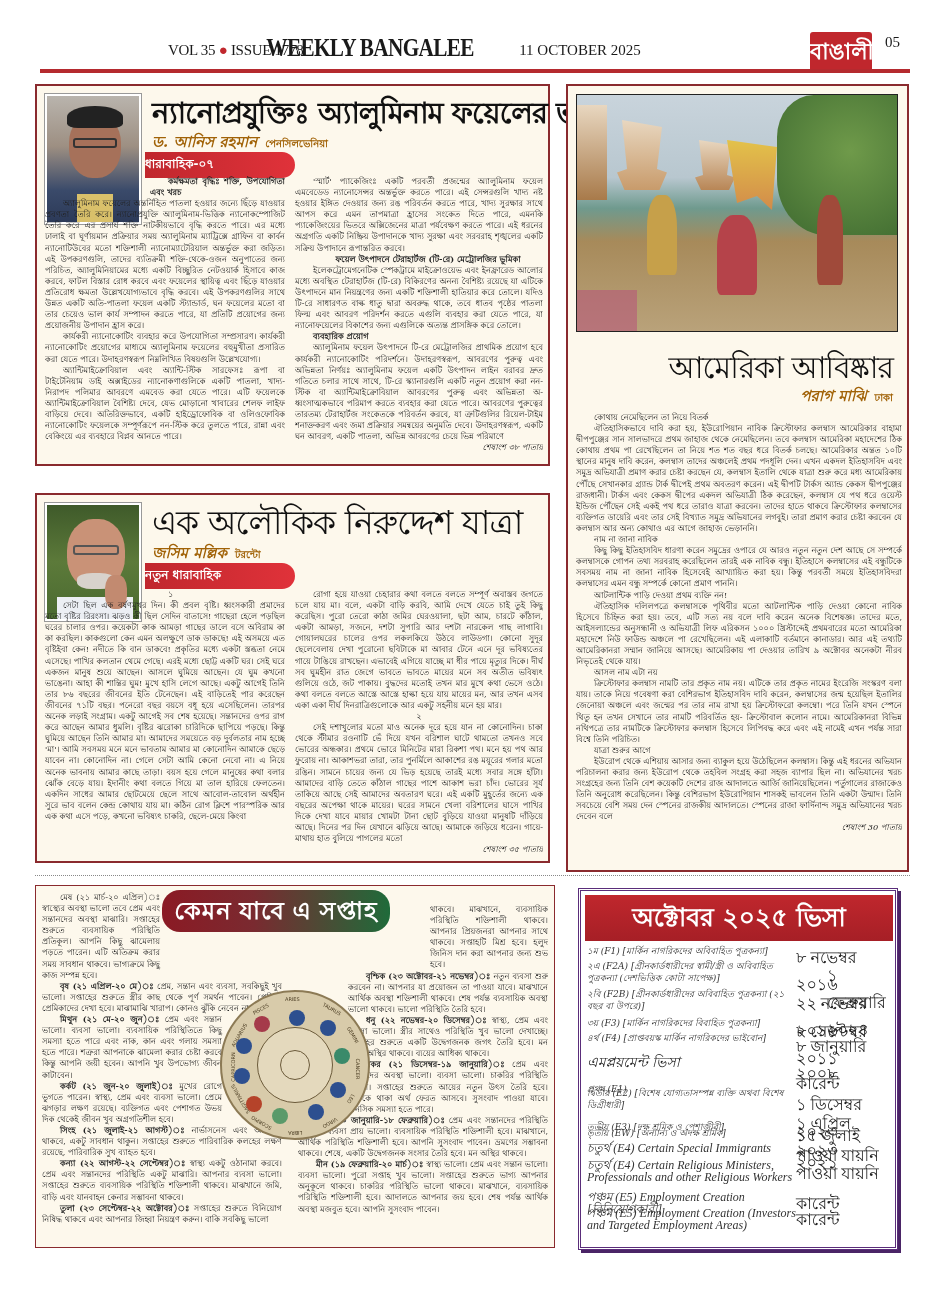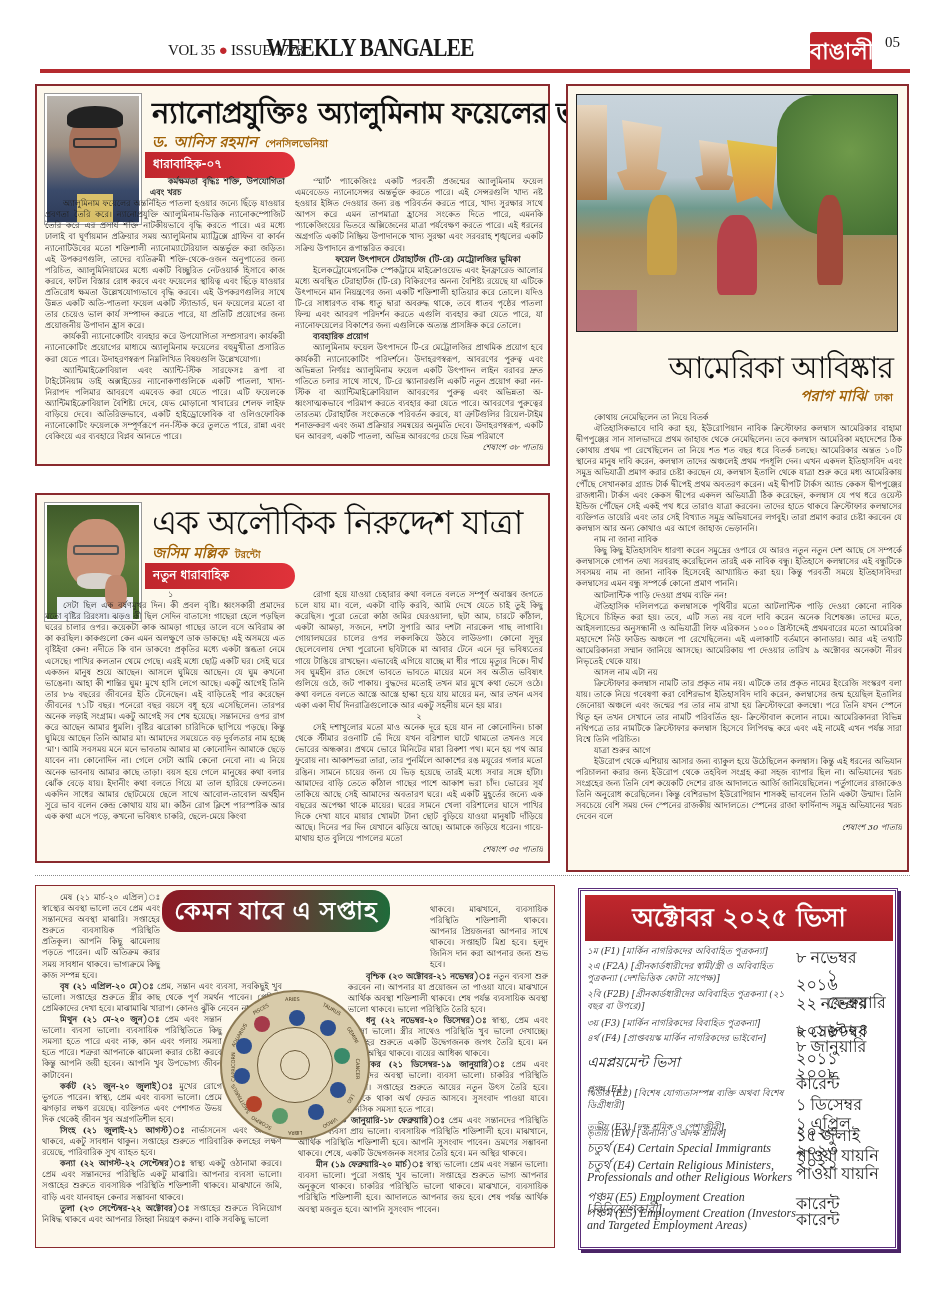--- a/index.html
+++ b/index.html
@@ -13,21 +13,21 @@
   .mh-date { position: absolute; left: 300px; width: 480px; text-align: center; top: 32px; font-family: "Liberation Serif", serif; font-size: 15px; }
   .mh-logo { position: absolute; left: 770px; top: 22px; width: 62px; height: 40px; background: #c0272d; color: #fff; font-weight: bold; font-size: 22px; text-align: center; line-height: 40px; border-radius: 3px; font-family: "DejaVu Sans", sans-serif; }
   .mh-page { position: absolute; left: 845px; top: 24px; font-family: "Liberation Serif", serif; font-size: 15px; }
   .mh-rule { position: absolute; left: 0; top: 59px; width: 870px; height: 4px; background: #b52a2f; }
 
   .box { position: absolute; background: #fdf8ec; border: 2px solid #8a2a2e; }
   .photo { position: absolute; border: 2px solid #fff; box-shadow: 0 0 0 1px #999; overflow: hidden; }
   .headline { position: absolute; font-family: "DejaVu Sans", sans-serif; font-weight: bold; color: #111; white-space: nowrap; letter-spacing: -1px; }
   .byline { position: absolute; font-family: "DejaVu Serif", serif; font-style: italic; font-size: 15px; color: #a16207; font-weight: bold; }
   .byline small { font-style: normal; font-size: 10px; margin-left: 8px; }
-  .series-tag { position: absolute; background: linear-gradient(90deg, #c0272d, #e0323a); color: #fff; font-family: "DejaVu Sans", sans-serif; font-weight: bold; font-size: 12px; padding: 3px 8px; border-radius: 0 14px 14px 0; }
+  .series-tag { position: absolute; background: linear-gradient(90deg, #c0272d, #e0323a); color: #fff; font-family: "DejaVu Sans", sans-serif; font-weight: bold; font-size: 12px; padding: 3px 0; border-radius: 0 14px 14px 0; }
   .body-text { position: absolute; font-size: 8.2px; line-height: 11.1px; text-align: justify; color: #222; overflow: hidden; }
   .body-text p { text-indent: 18px; margin-bottom: 0; }
   .body-text .sub { font-weight: bold; text-indent: 18px; }
   .cont { text-align: right; font-style: italic; }
 
   .dotted { position: absolute; left: 35px; top: 875px; width: 875px; border-top: 1px dotted #888; }
 
   .horoscope-banner { position: absolute; left: 162px; top: 890px; width: 228px; height: 42px; border-radius: 18px; background: linear-gradient(90deg, #8b1a24 0%, #7a2a30 40%, #1f6b3a 100%); color: #fff; font-family: Liberation Sans, sans-serif; font-weight: bold; font-size: 24px; text-align: center; line-height: 42px; letter-spacing: 1px; }
 
   .visa-box { position: absolute; left: 578px; top: 888px; width: 320px; height: 362px; background: #fff; border: 3px double #5a2d7a; box-shadow: 3px 3px 0 #4a2466; }
@@ -46,20 +46,21 @@
 </head>
 <body>
 
 <div class="abs masthead">
   <div class="mh-vol">
     <span>VOL 35</span>
     <span class="mh-dot">●</span>
     <span>ISSUE 1778</span>
   </div>
   <div class="mh-title">WEEKLY BANGALEE</div>
+  <div class="mh-date">11 OCTOBER 2025</div>
   <div class="mh-logo">বাঙালী</div>
   <div class="mh-page">05</div>
   <div class="mh-rule"></div>
 </div>
 
 <div class="box" style="left:35px; top:84px; width:515px; height:382px;">
   <div class="photo" style="left:8px; top:8px; width:96px; height:130px; background: linear-gradient(180deg,#b9b4ad 0%, #9d8f82 40%, #3a4a6a 75%, #2c3a58 100%);">
     <div style="position:absolute;left:22px;top:18px;width:52px;height:64px;border-radius:45%;background:#a6715a;"></div>
     <div style="position:absolute;left:20px;top:10px;width:56px;height:22px;border-radius:50% 50% 20% 20%;background:#222;"></div>
     <div style="position:absolute;left:26px;top:42px;width:44px;height:10px;border:2px solid #333;border-radius:3px;"></div>

